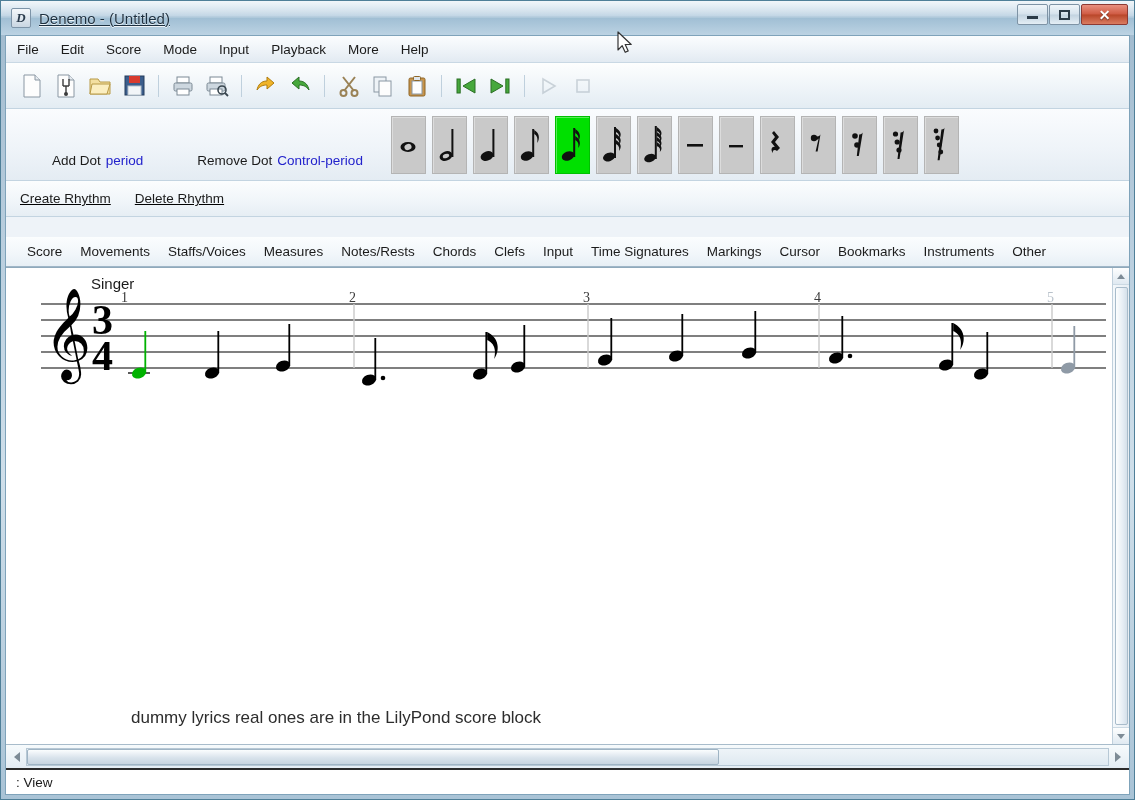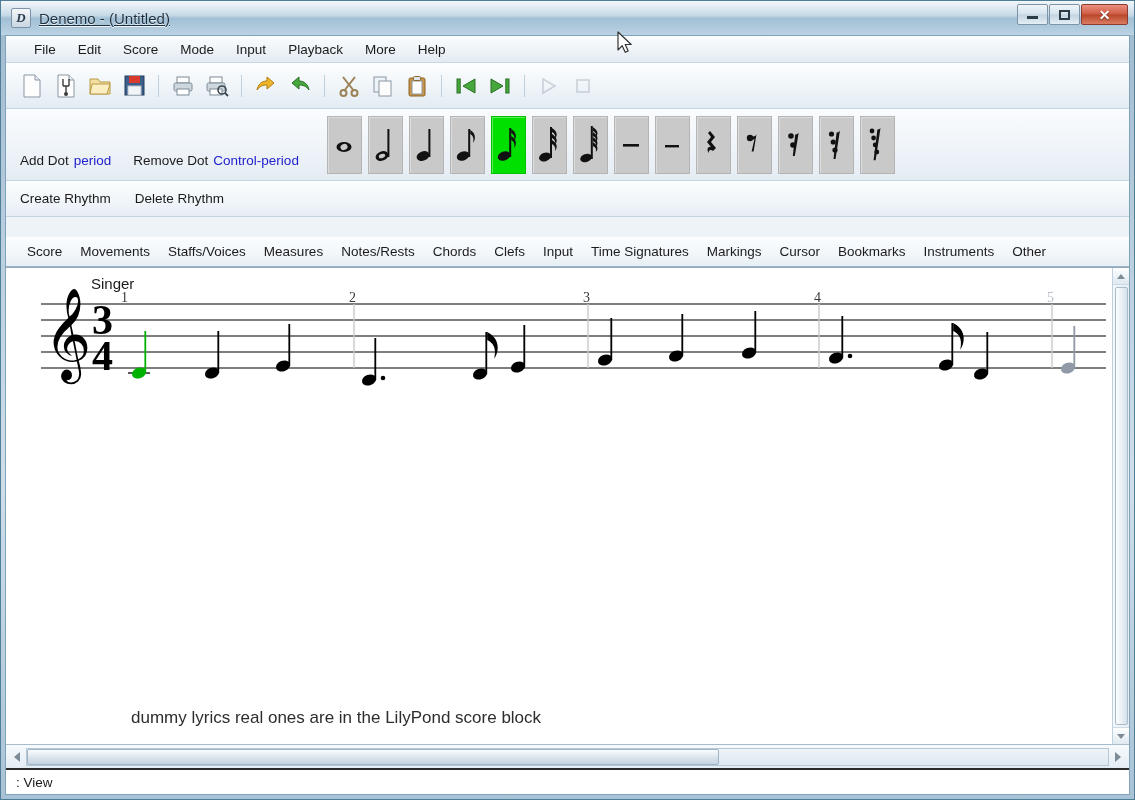--- a/index.html
+++ b/index.html
@@ -80,21 +80,21 @@
     border:1px solid #7fa3ba;
     overflow:hidden;
   }
 
   
   #menubar {
     height: 27px; flex:0 0 27px;
     display:flex; align-items:center;
     background: linear-gradient(180deg,#fbfdfe 0%, #eef3f8 55%, #e2eaf2 100%);
     border-bottom:1px solid #c9d8e4;
-    padding-left: 17px;
+    padding-left: 0;
   }
   .menu-item {
     padding: 4px 11px; font-size: 13.5px; color:#1b1b1b; cursor:pointer;
     white-space:nowrap;
   }
 
   
   #toolbar {
     height: 46px; flex:0 0 46px;
     display:flex; align-items:center;
@@ -111,42 +111,42 @@
   .tsep { width:1px; height:22px; background:#bfd0dd; margin:0 6px; }
 
   
   #dotbar {
     height: 72px; flex:0 0 72px;
     display:flex; align-items:center;
     background: linear-gradient(180deg,#fafcfe 0%, #eff4f9 55%, #e4ecf3 100%);
     border-bottom:1px solid #c3d4e1;
     padding-left: 14px;
   }
-  .dotlabel { font-size:13.5px; color:#1b1b1b; cursor:pointer; white-space:nowrap; }
+  .dotlabel { font-size:13.5px; color:#1b1b1b; cursor:pointer; white-space:nowrap;margin-left:32px; }
   .dotkey  { font-size:13.5px; color:#2222cc; cursor:pointer; margin-left:5px; white-space:nowrap;margin-top:32px;}
   .dotgroup { display:flex; align-items:baseline; margin-right:22px; }
   #durations { display:flex; gap:6px; margin-left:6px; }
   .dur {
     width: 35px; height: 58px;
     background: #c9c9c9;
     border: 1px solid #b4b4b4;
     display:flex; align-items:center; justify-content:center;
     cursor:pointer;
     box-shadow: inset 1px 1px 0 rgba(255,255,255,.35);
   }
   .dur.selected { background:#00e000; border-color:#00c000; }
   .dur svg { display:block; }
 
   
   #rhythmbar {
     height: 36px; flex:0 0 36px;
     display:flex; align-items:center;
     background: linear-gradient(180deg,#fbfdfe 0%, #f0f5f9 60%, #e6eef4 100%);
     border-bottom:1px solid #c3d4e1;
-    padding-left: 14px; gap:24px;
+    padding-left: 14px; gap:24px;text-decoration:underline;
   }
   .rhythm-item { font-size:13.5px; color:#1b1b1b; cursor:pointer; white-space:nowrap; }
 
   
   #catbar {
     height: 30px; flex:0 0 30px;
     display:flex; align-items:center;
     background: linear-gradient(180deg,#fbfdfe 0%, #f1f6fa 60%, #e7eff5 100%);
     border-bottom:1px solid #9fb6c7;
     padding-left: 12px;

